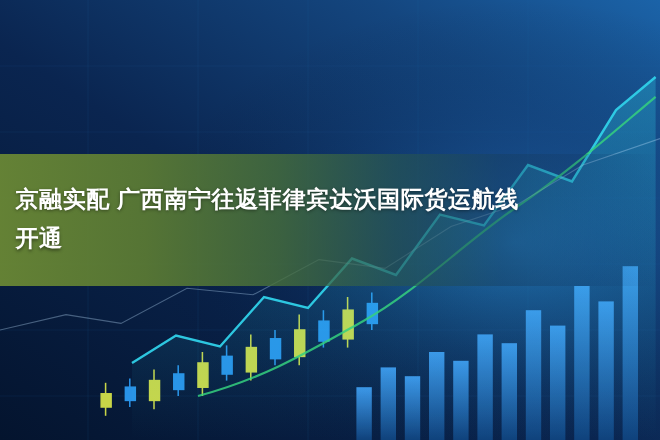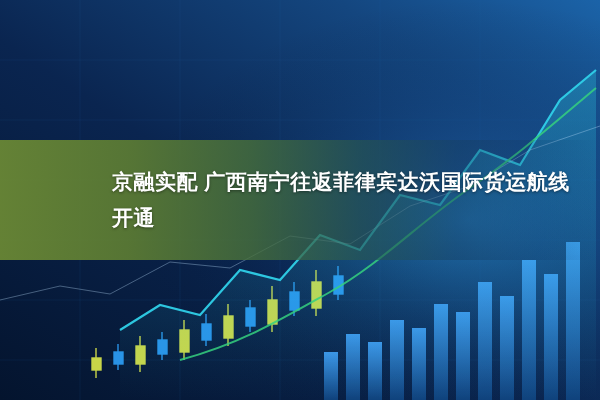--- a/index.html
+++ b/index.html
@@ -37,21 +37,21 @@
     background: linear-gradient(90deg,
         rgba(108,138,52,0.92) 0%,
         rgba(96,128,50,0.88) 22%,
         rgba(72,112,58,0.80) 42%,
         rgba(40,86,80,0.66) 60%,
         rgba(22,62,96,0.46) 76%,
         rgba(14,44,88,0.16) 90%,
         rgba(12,38,82,0.00) 100%);
     display: flex;
     align-items: center;
-    justify-content: flex-end;
+    justify-content: flex-start;
     box-sizing: border-box;
     padding: 0 18px 0 14px;
   }
   .title-text {
     color: #ffffff;
     font-size: 21px;
     line-height: 36px;
     font-weight: 700;
     letter-spacing: 0.5px;
     text-shadow: 0 1px 3px rgba(0,0,0,0.45);

